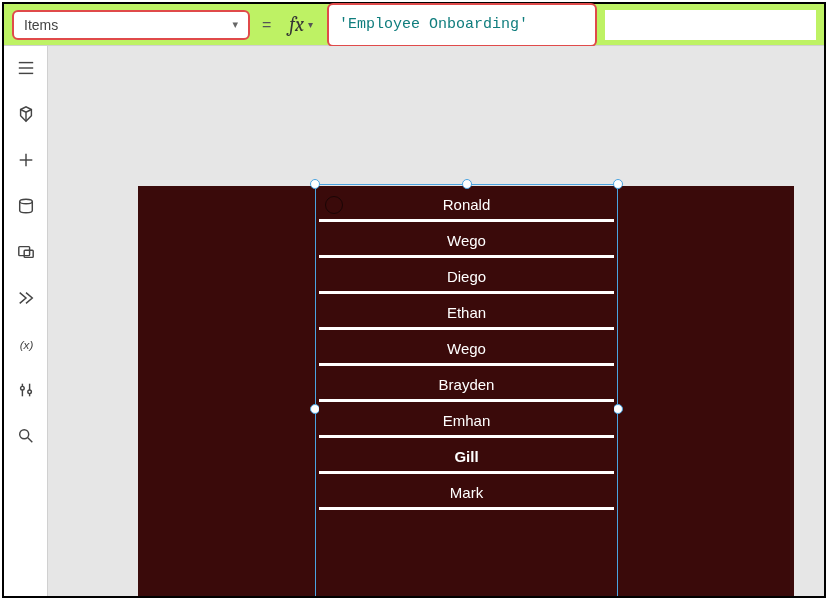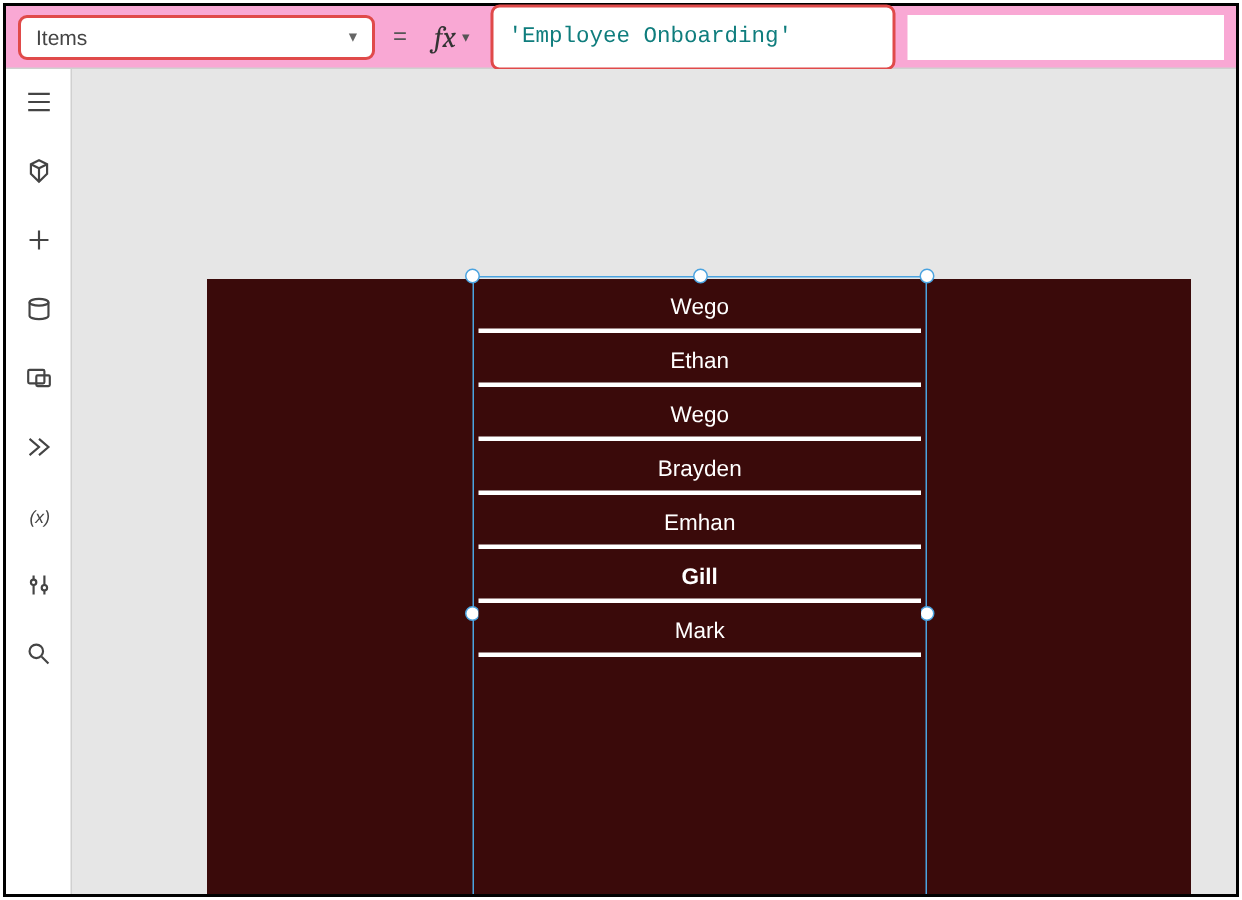--- a/index.html
+++ b/index.html
@@ -1,20 +1,20 @@
 <!DOCTYPE html>
 <html><head>
 <meta charset="utf-8">
 <style>
 * { box-sizing: border-box; margin: 0; padding: 0; }
 body { font-family: "Segoe UI", Arial, sans-serif; background: #fff; width: 828px; height: 600px; overflow: hidden; position: relative; }
 .outer-frame { border: 2px solid #000; width: 824px; height: 596px; margin: 2px; position: relative; background: #e6e6e6; }
 
 
-.formula-row { display: flex; align-items: center; height: 42px; background: #f9a8d4; border-bottom: 1px solid #d0d0d0; padding: 6px 8px; gap: 8px; }
+.formula-row { display: flex; align-items: center; height: 42px; background: #bef264; border-bottom: 1px solid #d0d0d0; padding: 6px 8px; gap: 8px; }
 .property-dropdown { width: 238px; height: 30px; border: 2px solid #e04a4a; border-radius: 6px; display: flex; align-items: center; justify-content: space-between; padding: 0 10px; color: #444; font-size: 14px; background: #fff; }
 .property-dropdown .chev { font-size: 11px; color: #666; }
 .equals { color: #555; font-size: 16px; padding: 0 4px; }
 .fx-block { display: flex; align-items: center; gap: 4px; padding: 0 6px; color: #333; font-size: 14px; }
 .fx-block .fx { font-style: italic; font-family: Cambria, Georgia, serif; font-size: 20px; }
 .fx-block .chev { font-size: 10px; color: #555; }
 .formula-input { flex: 0 0 auto; height: 44px; border: 2px solid #e04a4a; border-radius: 6px; padding: 0 10px; display: flex; align-items: center; font-family: Consolas, "Courier New", monospace; font-size: 15px; color: #0f7d7d; background: #fff; min-width: 270px; }
 .formula-rest { flex: 1; height: 30px; background: #fff; }
 
 
@@ -127,21 +127,28 @@
       <div class="gallery-sel">
         <div class="sel-border"></div>
         <div class="handle h-tl"></div>
         <div class="handle h-tm"></div>
         <div class="handle h-tr"></div>
         <div class="handle h-ml"></div>
         <div class="handle h-mr"></div>
 
         <div class="gallery-items">
           <div class="g-item">
+            <div class="circle-indicator"></div>
+            <span>Ronald</span>
+          </div>
+          <div class="g-item">
               <span>Wego</span>
+            </div>
+          <div class="g-item">
+              <span>Diego</span>
             </div>
           <div class="g-item">
               <span>Ethan</span>
             </div>
           <div class="g-item">
               <span>Wego</span>
             </div>
           <div class="g-item">
               <span>Brayden</span>
             </div>

